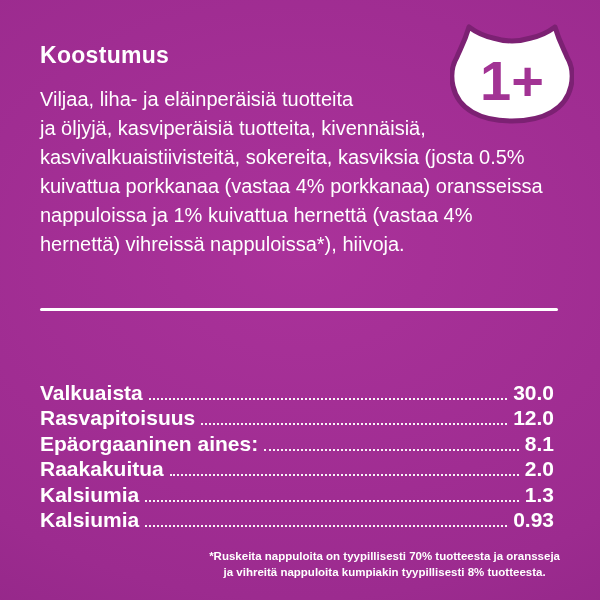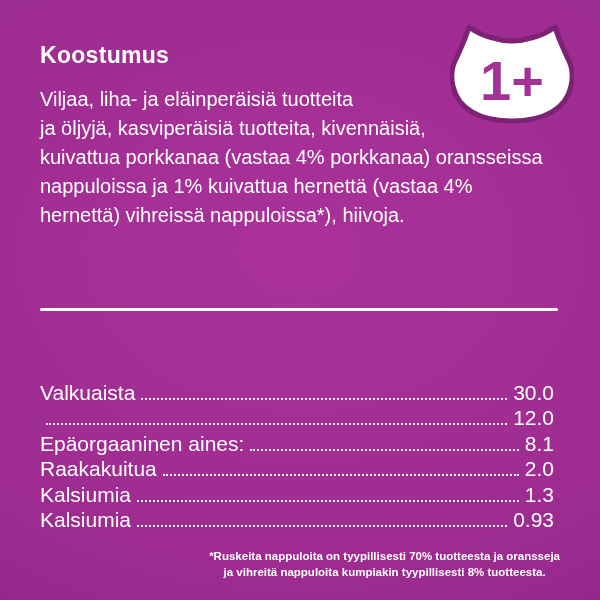--- a/index.html
+++ b/index.html
@@ -28,21 +28,21 @@
     background:#ffffff; border-radius:2px;
   }
   .section-title {
     position:absolute; left:40px; top:329px;
     font-size:33px; font-weight:bold; letter-spacing:0.2px;
   }
   .nutrition-table {
     position:absolute; left:40px; right:46px; top:379px;
   }
   .nutrition-row {
-    display:flex; align-items:flex-end; height:25.5px; font-size:21px;
+    display:flex; align-items:flex-end; height:25.5px; font-size:21px;font-weight:bold;
   }
   .nutrient-label { white-space:nowrap; }
   .leader-dots {
     flex:1 1 auto; margin:0 6px 5px 6px;
     border-bottom:2.5px dotted rgba(255,255,255,0.95);
     min-width:20px;
   }
   .nutrient-value { white-space:nowrap; }
   .footnote {
     position:absolute; right:40px; top:548px;
@@ -58,35 +58,37 @@
   <h1 class="page-title">Koostumus</h1>
 
   <svg class="age-badge" viewBox="0 0 124 104" xmlns="http://www.w3.org/2000/svg">
     <path d="M19,7 C14,24 9,31 7,37 C1,47 1,57 3,66 C8,89 30,101 62,101 C94,101 116,89 121,66 C123,57 123,47 117,37 C115,31 110,24 105,7 C97,13 90,16 81,18 C68,22 56,22 43,18 C34,16 27,13 19,7 Z" fill="#ffffff" stroke="#7c2173" stroke-width="5" stroke-linejoin="round"></path>
     <text x="62" y="80" text-anchor="middle" font-size="56" font-weight="bold" font-family="Liberation Sans, sans-serif" fill="#a23394">1+</text>
   </svg>
 
   <div class="composition">
     <span class="line">Viljaa, liha- ja eläinperäisiä tuotteita</span>
     <span class="line">ja öljyjä, kasviperäisiä tuotteita, kivennäisiä,</span>
+    <span class="line">kasvivalkuaistiivisteitä, sokereita, kasviksia (josta 0.5%</span>
     <span class="line">kuivattua porkkanaa (vastaa 4% porkkanaa) oransseissa</span>
     <span class="line">nappuloissa ja 1% kuivattua hernettä (vastaa 4%</span>
     <span class="line">hernettä) vihreissä nappuloissa*), hiivoja.</span>
   </div>
 
   <div class="divider"></div>
 
 
   <div class="nutrition-table">
     <div class="nutrition-row">
       <span class="nutrient-label">Valkuaista</span>
       <span class="leader-dots"></span>
       <span class="nutrient-value">30.0</span>
     </div>
     <div class="nutrition-row">
+      <span class="nutrient-label">Rasvapitoisuus</span>
       <span class="leader-dots"></span>
       <span class="nutrient-value">12.0</span>
     </div>
     <div class="nutrition-row">
       <span class="nutrient-label">Epäorgaaninen aines:</span>
       <span class="leader-dots"></span>
       <span class="nutrient-value">8.1</span>
     </div>
     <div class="nutrition-row">
       <span class="nutrient-label">Raakakuitua</span>

